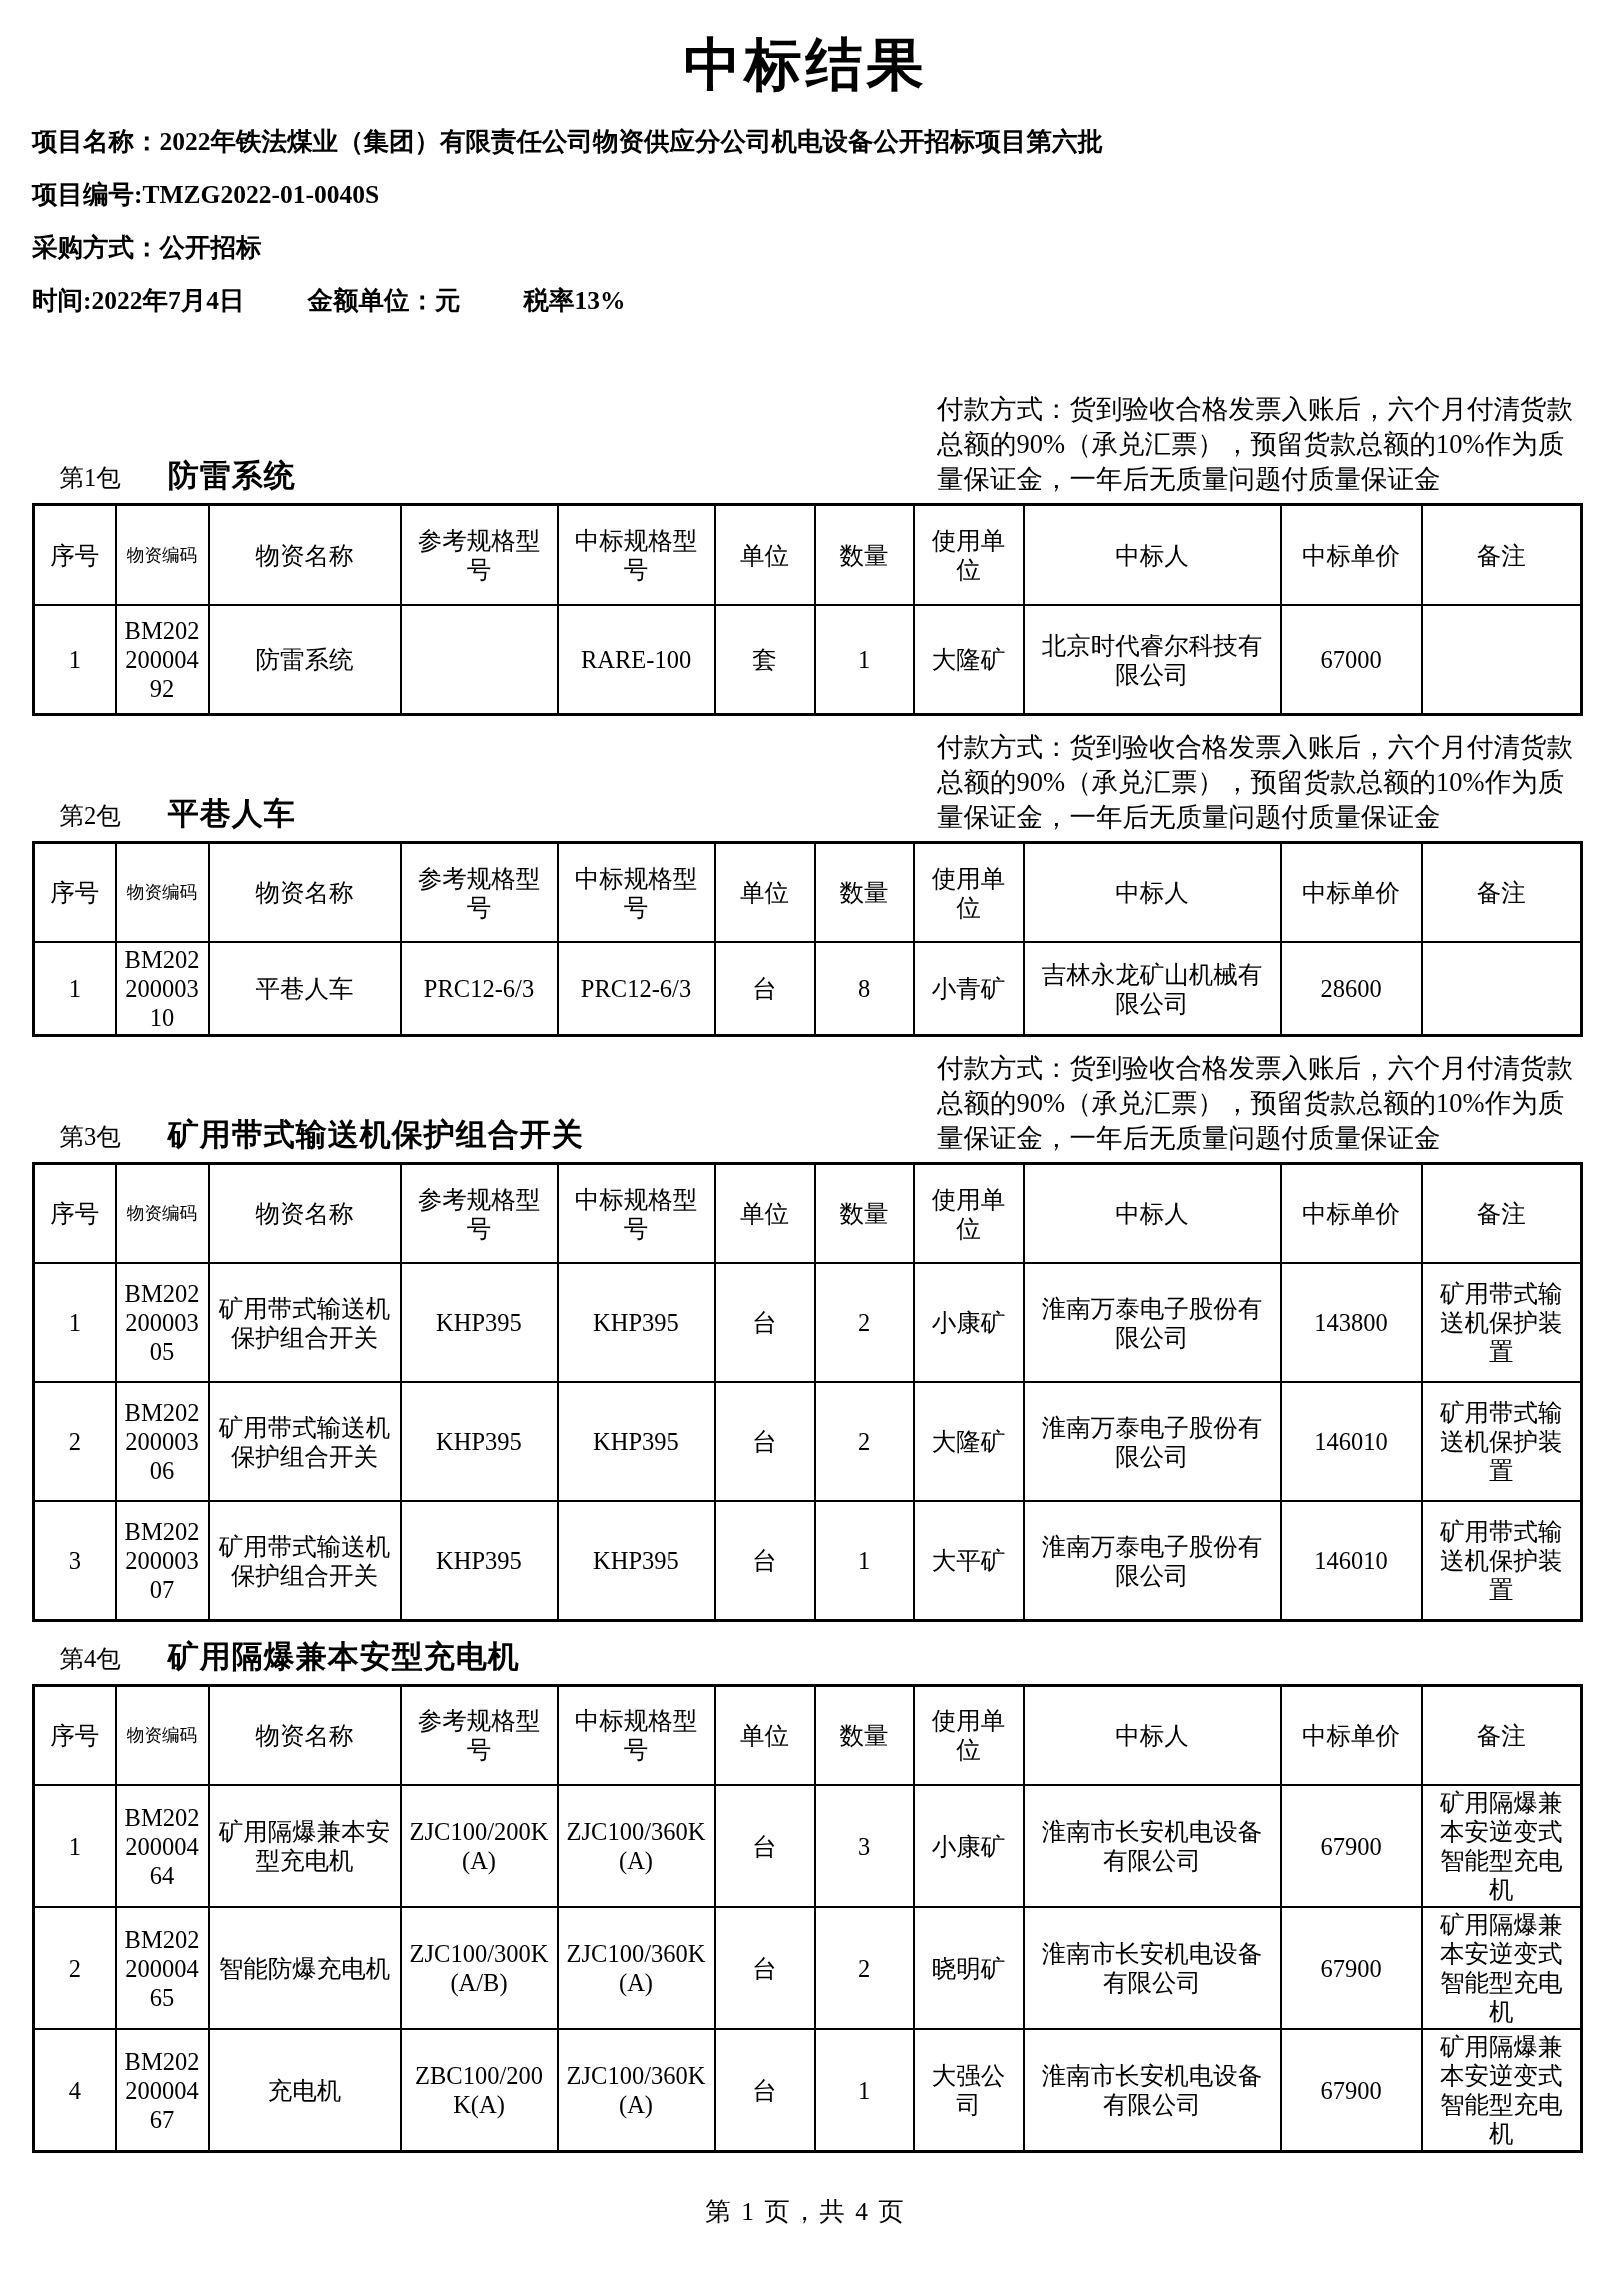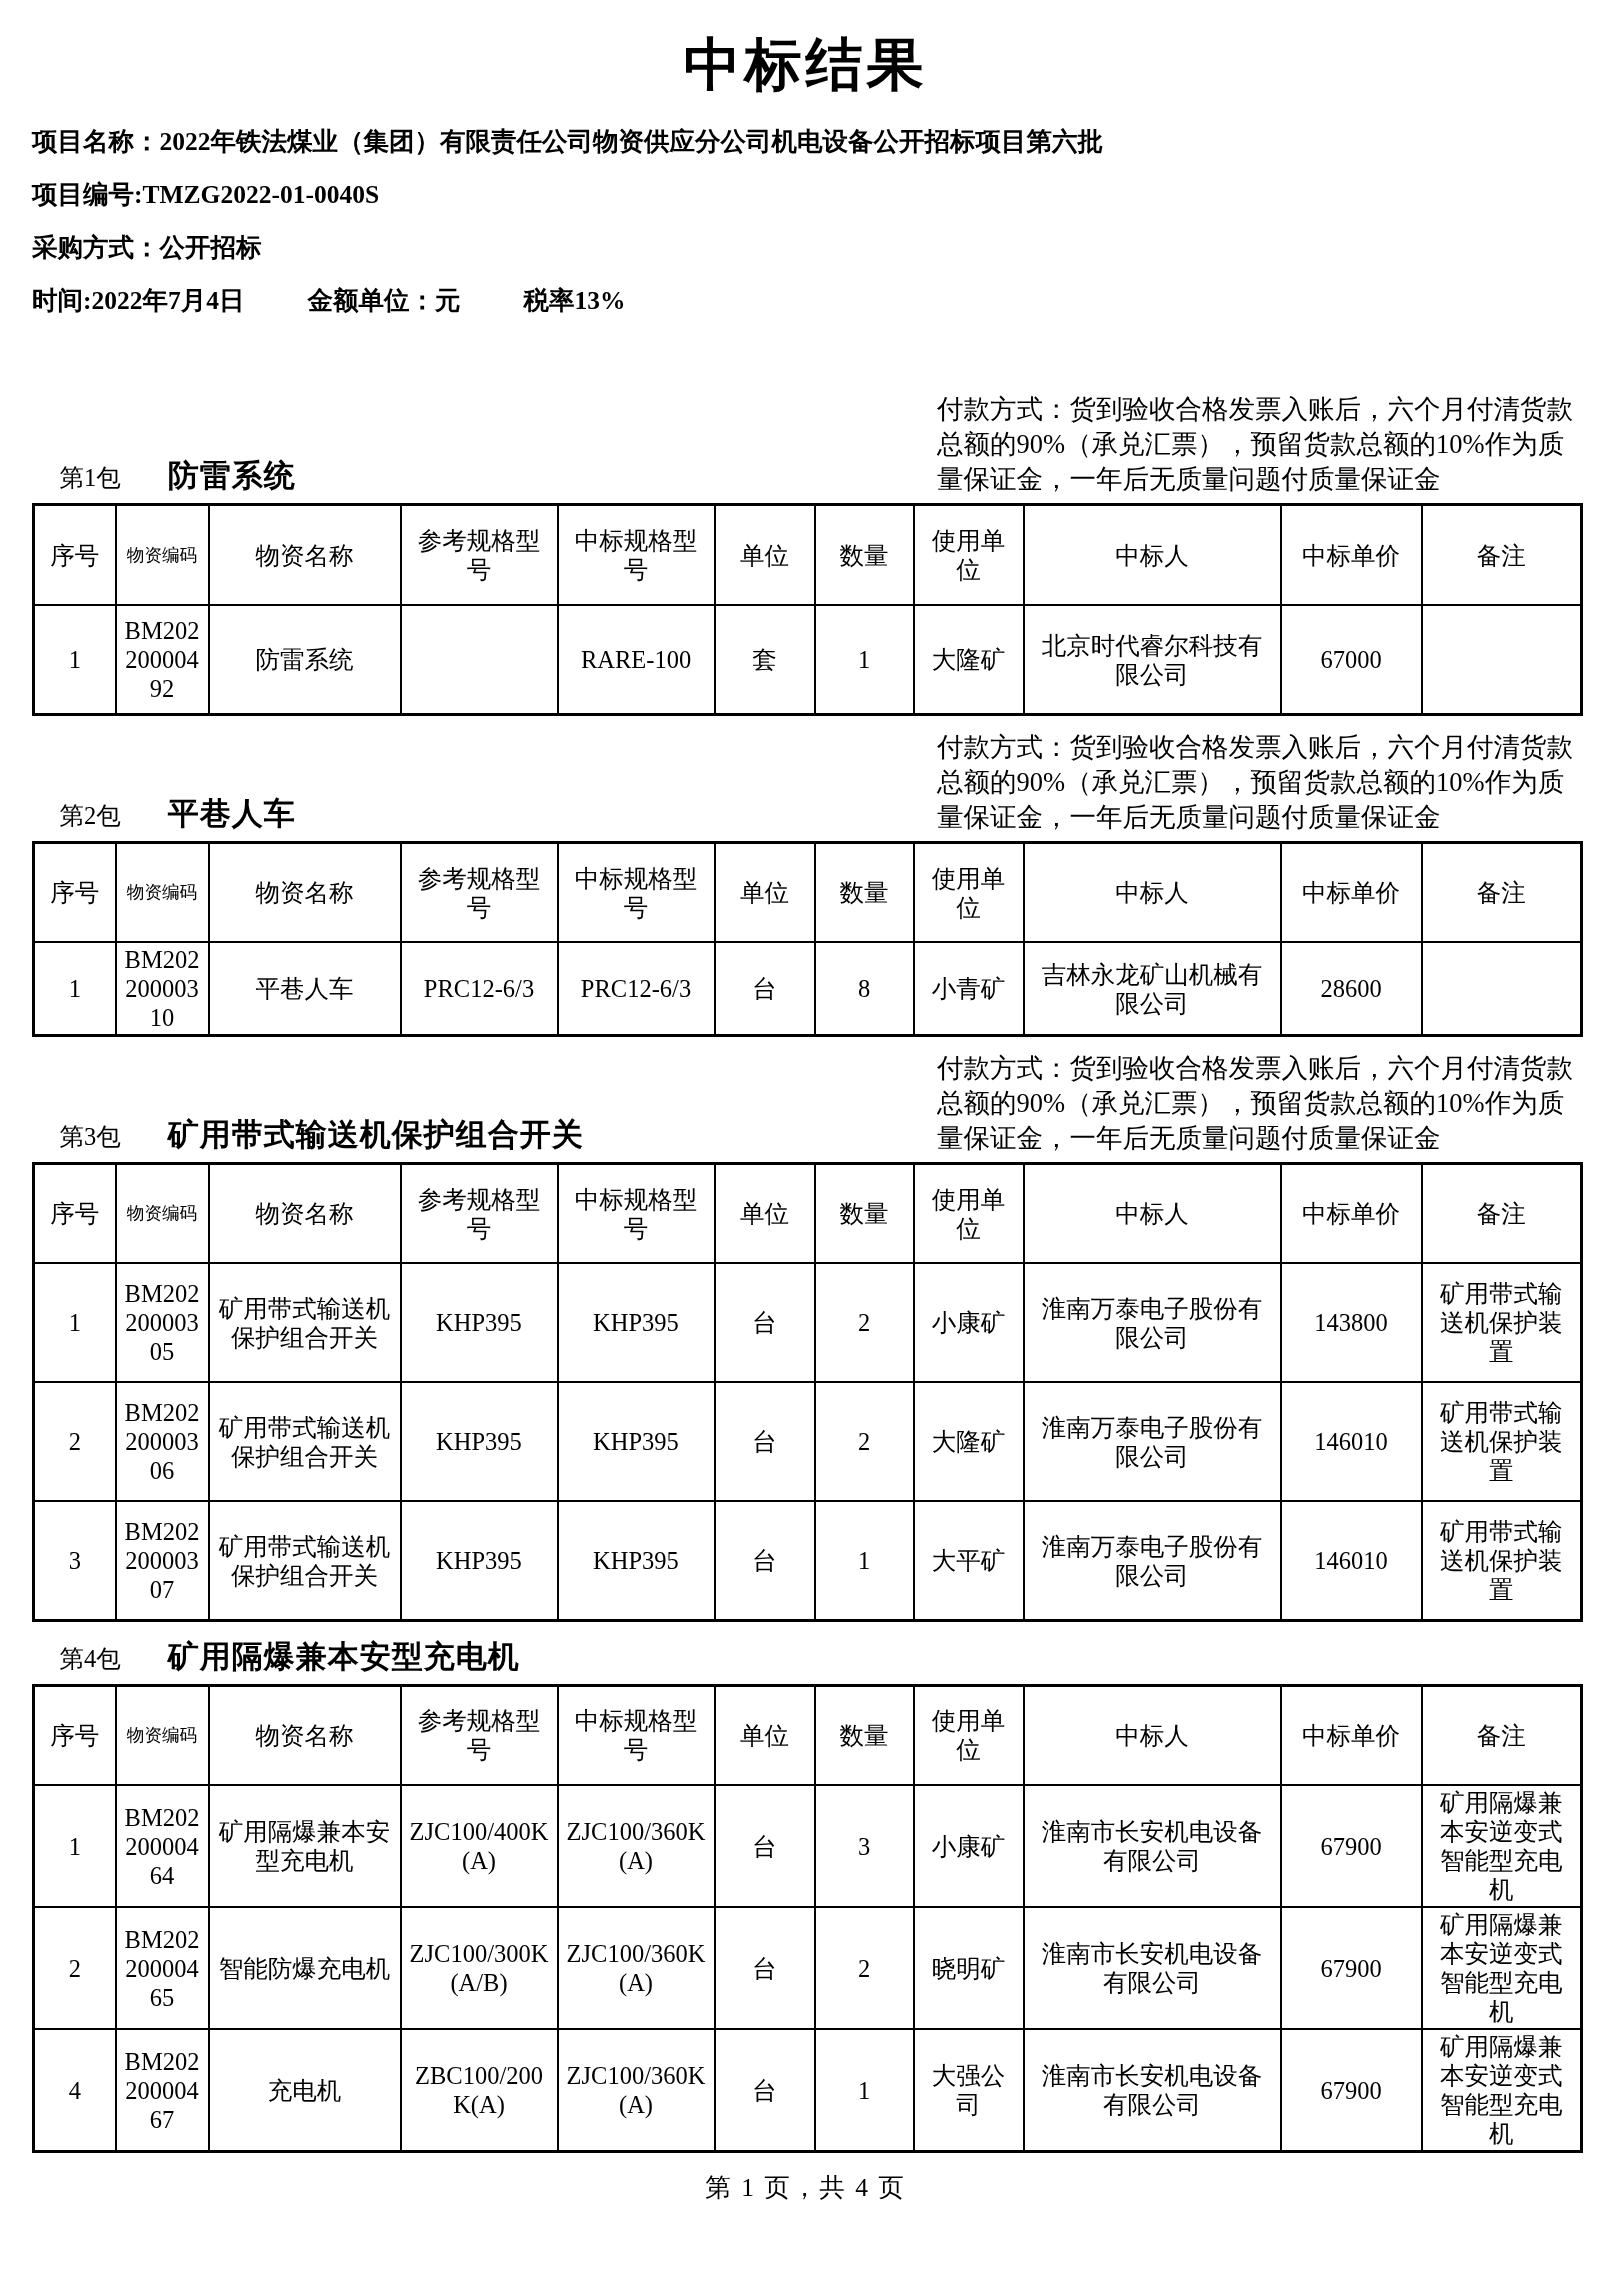--- a/index.html
+++ b/index.html
@@ -70,21 +70,21 @@
   table[data-section="1"] tbody tr { height: 90px;  }
   table[data-section="2"] tbody tr { height: 119px; }
   table[data-section="3"] tbody tr { height: 122px; }
 
   td.col-1 { text-align: left; font-size: 18.6px; line-height: 27.4px; word-break: break-all; padding: 2px 5.9px; }
   td.col-2 { text-align: left; word-break: break-all; padding: 2px 9.8px; }
   td.col-3, td.col-4 { text-align: left; word-break: break-all; padding: 2px 9.8px; }
   td.col-10 { word-break: break-all; margin-left: 40px; }
 
   .footer {
-    margin-top: 17px;
+    margin-top: 41px;
     text-align: center;
     font-size: 25.5px;
     letter-spacing: 2px;
   }
 </style>
 </head>
 <body>
 
 <div class="page">
 
@@ -324,21 +324,21 @@
             <th>中标人</th>
             <th>中标单价</th>
             <th>备注</th>
           </tr>
         </thead>
         <tbody>
           <tr>
             <td class="col-0">1</td>
             <td class="col-1">BM20220000464</td>
             <td class="col-2">矿用隔爆兼本安型充电机</td>
-            <td class="col-3">ZJC100/400K(A)</td>
+            <td class="col-3">ZJC100/200K(A)</td>
             <td class="col-4">ZJC100/360K(A)</td>
             <td class="col-5">台</td>
             <td class="col-6">3</td>
             <td class="col-7">小康矿</td>
             <td class="col-8">淮南市长安机电设备有限公司</td>
             <td class="col-9">67900</td>
             <td class="col-10">矿用隔爆兼本安逆变式智能型充电机</td>
           </tr>
           <tr>
             <td class="col-0">2</td>

